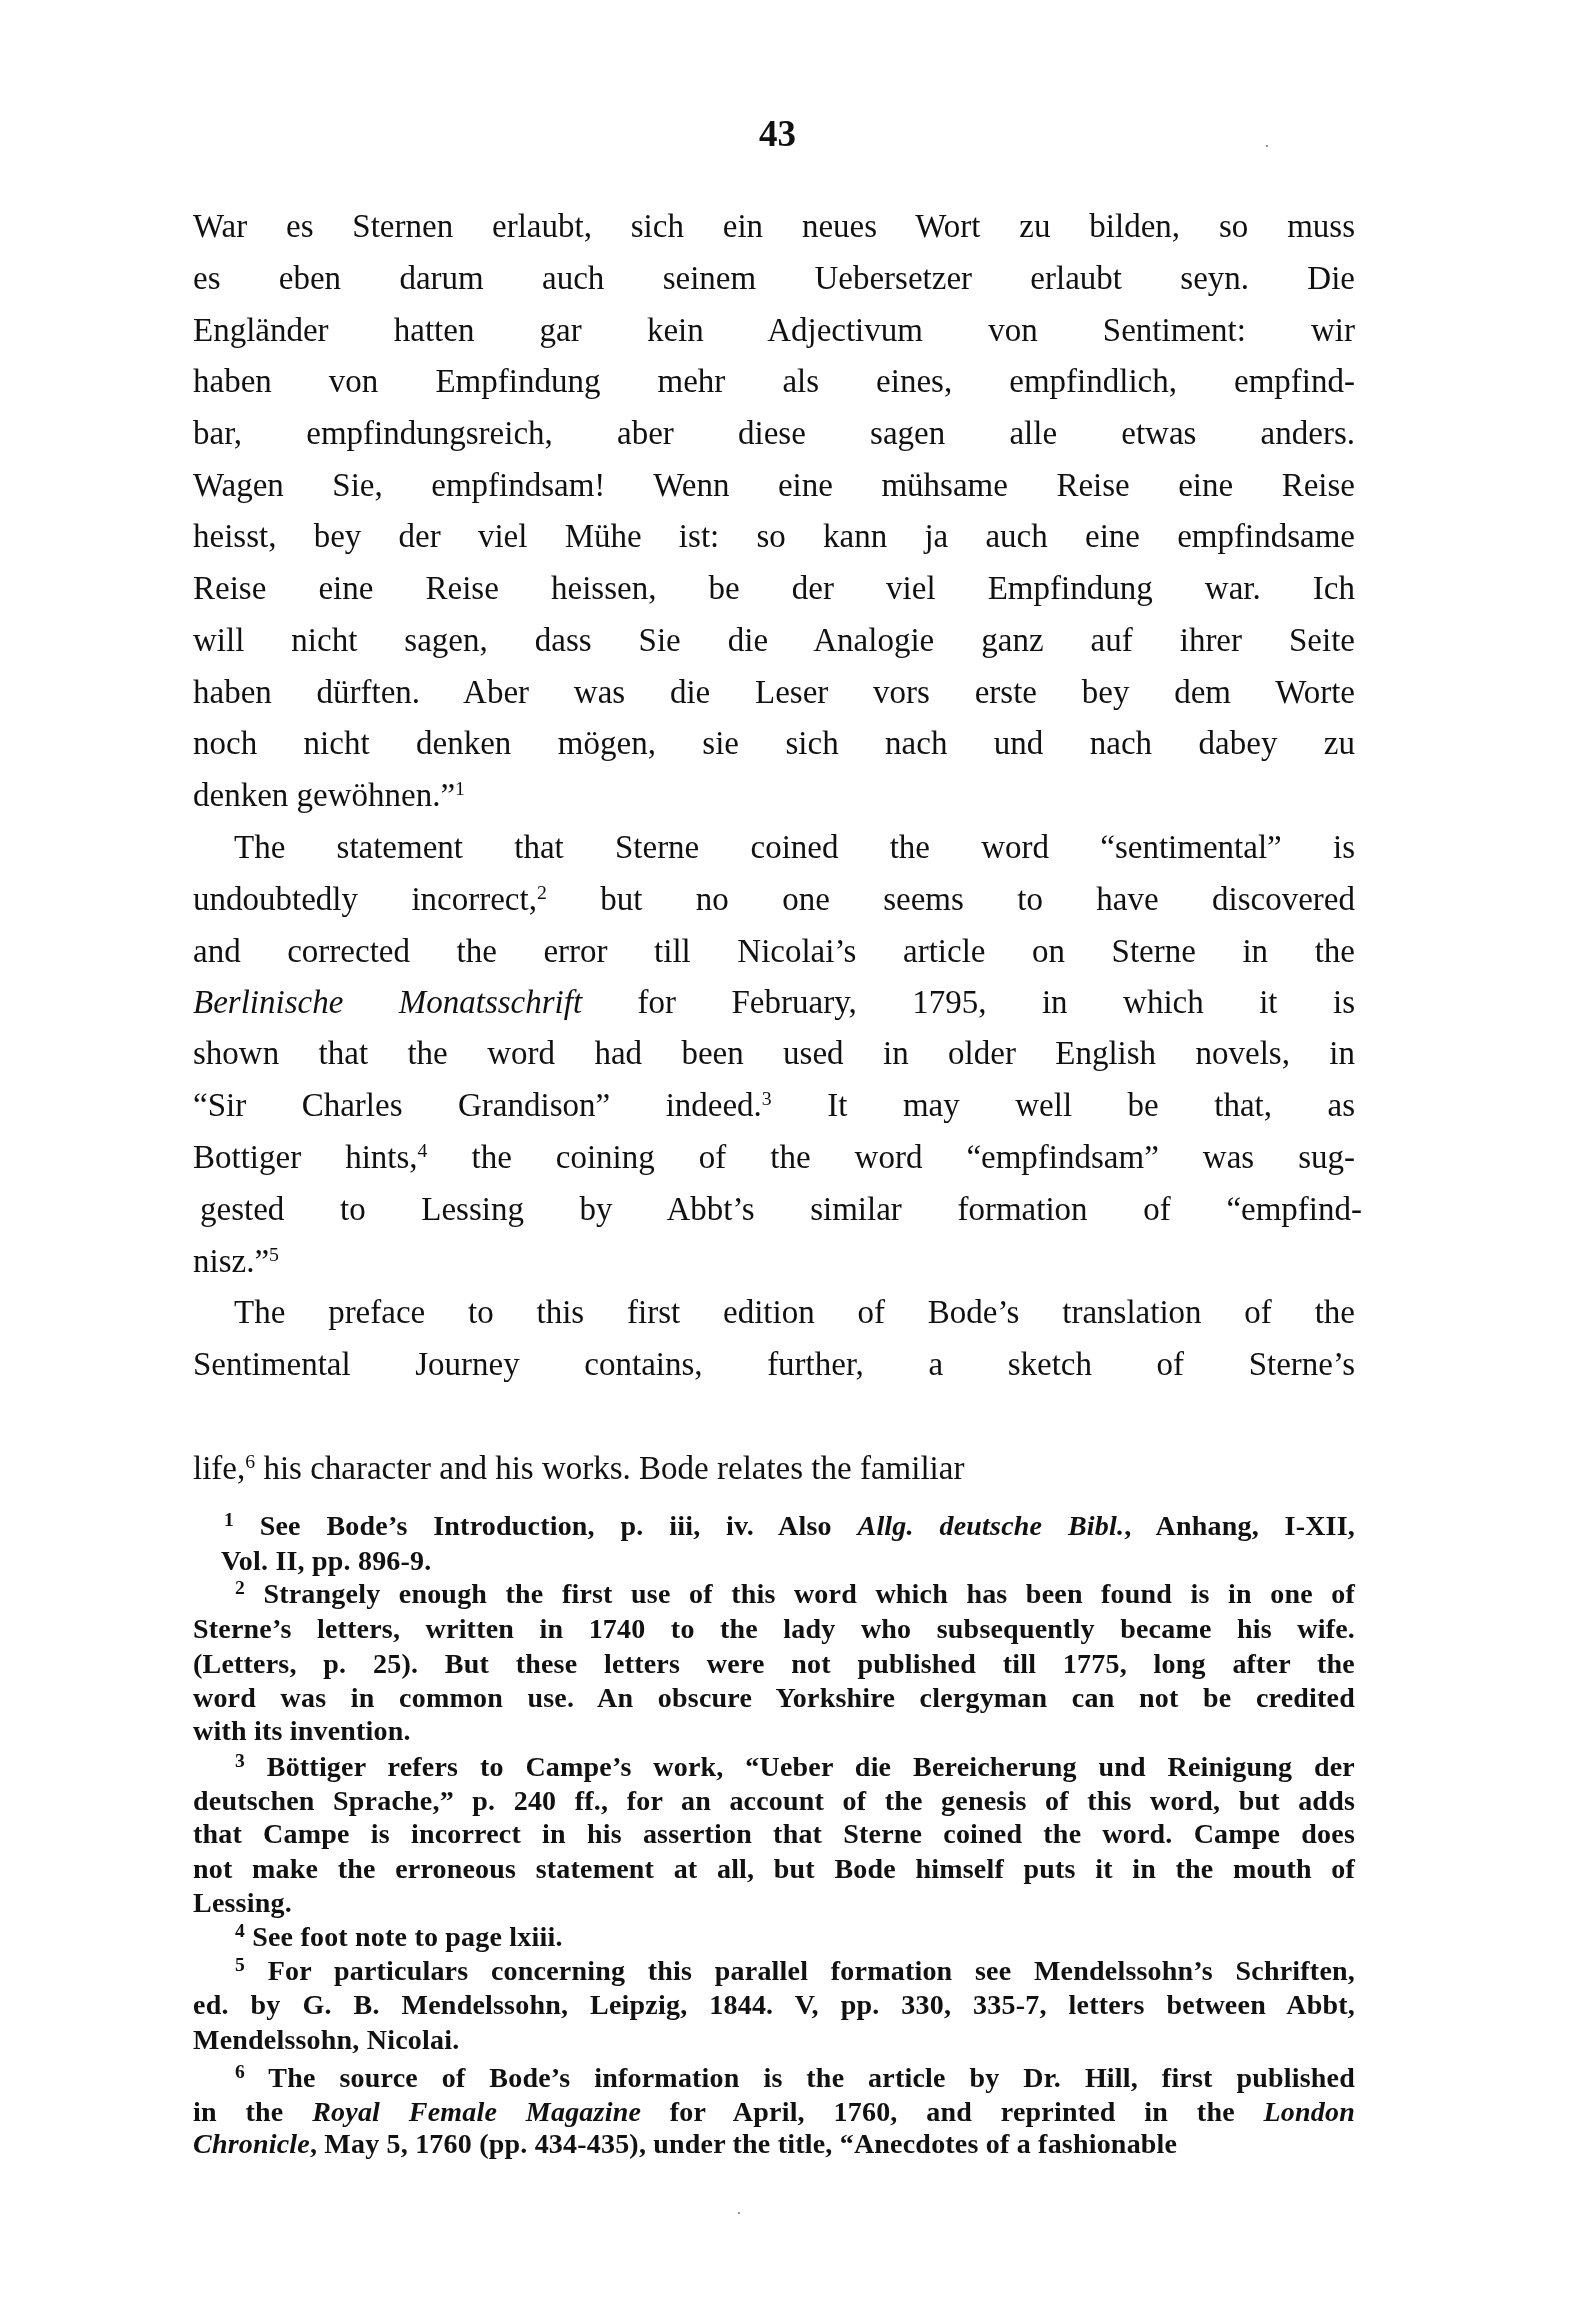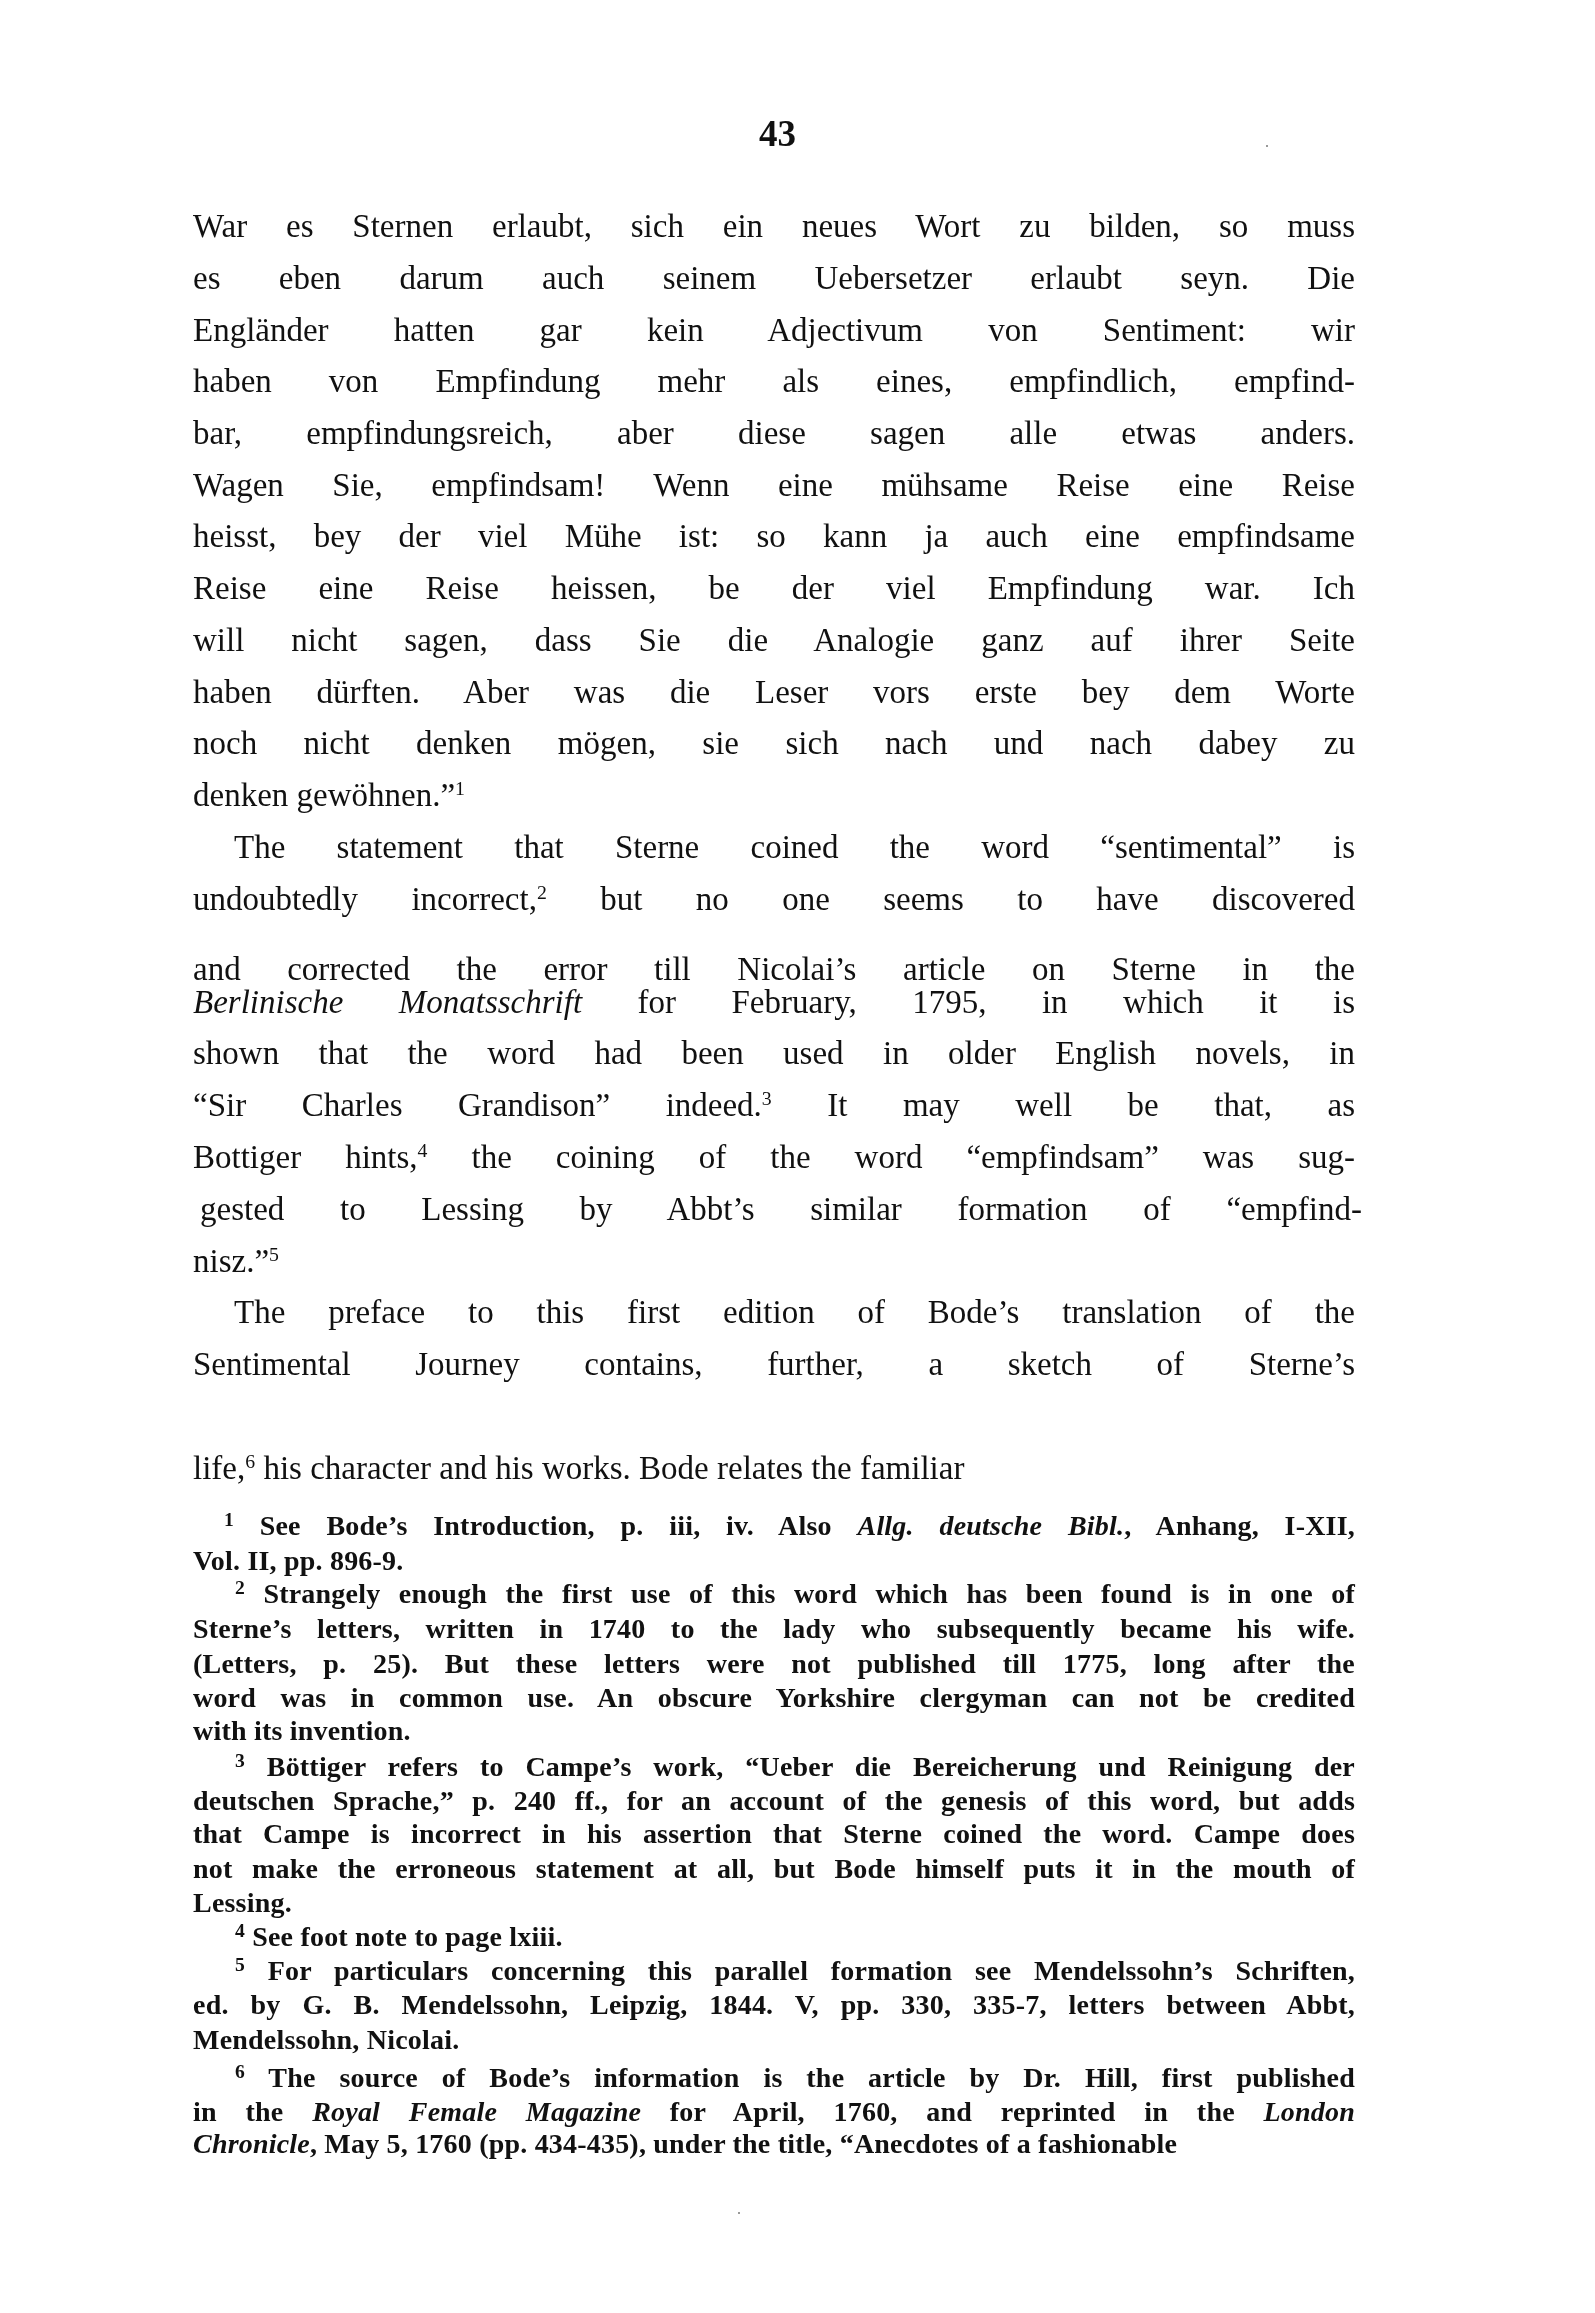--- a/index.html
+++ b/index.html
@@ -34,34 +34,34 @@
       <div class="line body-line" style="top: 407px;"><span>bar, empfindungsreich, aber diese sagen alle etwas anders.</span></div>
       <div class="line body-line" style="top: 459px;"><span>Wagen Sie, empfindsam! Wenn eine mühsame Reise eine Reise</span></div>
       <div class="line body-line" style="top: 510px;"><span>heisst, bey der viel Mühe ist: so kann ja auch eine empfindsame</span></div>
       <div class="line body-line" style="top: 562px;"><span>Reise eine Reise heissen, be der viel Empfindung war.  Ich</span></div>
       <div class="line body-line" style="top: 614px;"><span>will nicht sagen, dass Sie die Analogie ganz auf ihrer Seite</span></div>
       <div class="line body-line" style="top: 666px;"><span>haben dürften.  Aber was die Leser vors erste bey dem Worte</span></div>
       <div class="line body-line" style="top: 717px;"><span>noch nicht denken mögen, sie sich nach und nach dabey zu</span></div>
       <div class="line body-line last" style="top: 769px;"><span>denken gewöhnen.”</span><span class="sup">1</span></div>
       <div class="line body-line indent" style="top: 821px;"><span>The statement that Sterne coined the word “sentimental” is</span></div>
       <div class="line body-line" style="top: 873px;"><span>undoubtedly incorrect,</span><span class="sup">2</span><span> but no one seems to have discovered</span></div>
-      <div class="line body-line" style="top: 925px; margin-top: 18px;"><span>and corrected the error till Nicolai’s article on Sterne in the</span></div>
+      <div class="line body-line" style="top: 925px;"><span>and corrected the error till Nicolai’s article on Sterne in the</span></div>
       <div class="line body-line" style="top: 976px;"><span class="it">Berlinische Monatsschrift</span><span> for February, 1795, in which it is</span></div>
       <div class="line body-line" style="top: 1027px;"><span>shown that the word had been used in older English novels, in</span></div>
       <div class="line body-line" style="top: 1079px;"><span>“Sir Charles Grandison” indeed.</span><span class="sup">3</span><span>  It may well be that, as</span></div>
       <div class="line body-line" style="top: 1131px;"><span>Bottiger hints,</span><span class="sup">4</span><span> the coining of the word “empfindsam” was sug-</span></div>
       <div class="line body-line" style="top: 1183px; margin-left: 7px;"><span>gested to Lessing by Abbt’s similar formation of “empfind-</span></div>
       <div class="line body-line last" style="top: 1235px;"><span>nisz.”</span><span class="sup">5</span></div>
       <div class="line body-line indent" style="top: 1286px;"><span>The preface to this first edition of Bode’s translation of the</span></div>
       <div class="line body-line" style="top: 1338px;"><span>Sentimental Journey contains, further, a sketch of Sterne’s</span></div>
       <div class="line body-line last" style="top: 1442px;"><span>life,</span><span class="sup">6</span><span> his character and his works.  Bode relates the familiar</span></div>
     </div>
   <div id="footnotes">
       <div class="line fn-line lead" style="top: 1508px;"><span class="sup">1</span><span> See Bode’s Introduction, p. iii, iv.  Also </span><span class="it">Allg. deutsche Bibl.</span><span>, Anhang, I-XII,</span></div>
-      <div class="line fn-line last" style="top: 1543px;"><span>Vol. II, pp. 896-9.</span></div>
+      <div class="line fn-line last" style="top: 1543px; margin-left: 28px;"><span>Vol. II, pp. 896-9.</span></div>
       <div class="line fn-line indent" style="top: 1576px;"><span class="sup">2</span><span> Strangely enough the first use of this word which has been found is in one of</span></div>
       <div class="line fn-line" style="top: 1611px;"><span>Sterne’s letters, written in 1740 to the lady who subsequently became his wife.</span></div>
       <div class="line fn-line" style="top: 1646px;"><span>(Letters, p. 25).  But these letters were not published till 1775, long after the</span></div>
       <div class="line fn-line" style="top: 1680px;"><span>word was in common use.  An obscure Yorkshire clergyman can not be credited</span></div>
       <div class="line fn-line last" style="top: 1713px; font-family: Liberation Serif, serif;"><span>with its invention.</span></div>
       <div class="line fn-line indent" style="top: 1749px;"><span class="sup">3</span><span> Böttiger refers to Campe’s work, “Ueber die Bereicherung und Reinigung der</span></div>
       <div class="line fn-line" style="top: 1783px;"><span>deutschen Sprache,” p. 240 ff., for an account of the genesis of this word, but adds</span></div>
       <div class="line fn-line" style="top: 1816px;"><span>that Campe is incorrect in his assertion that Sterne coined the word.  Campe does</span></div>
       <div class="line fn-line" style="top: 1851px;"><span>not make the erroneous statement at all, but Bode himself puts it in the mouth of</span></div>
       <div class="line fn-line last" style="top: 1885px;"><span>Lessing.</span></div>

